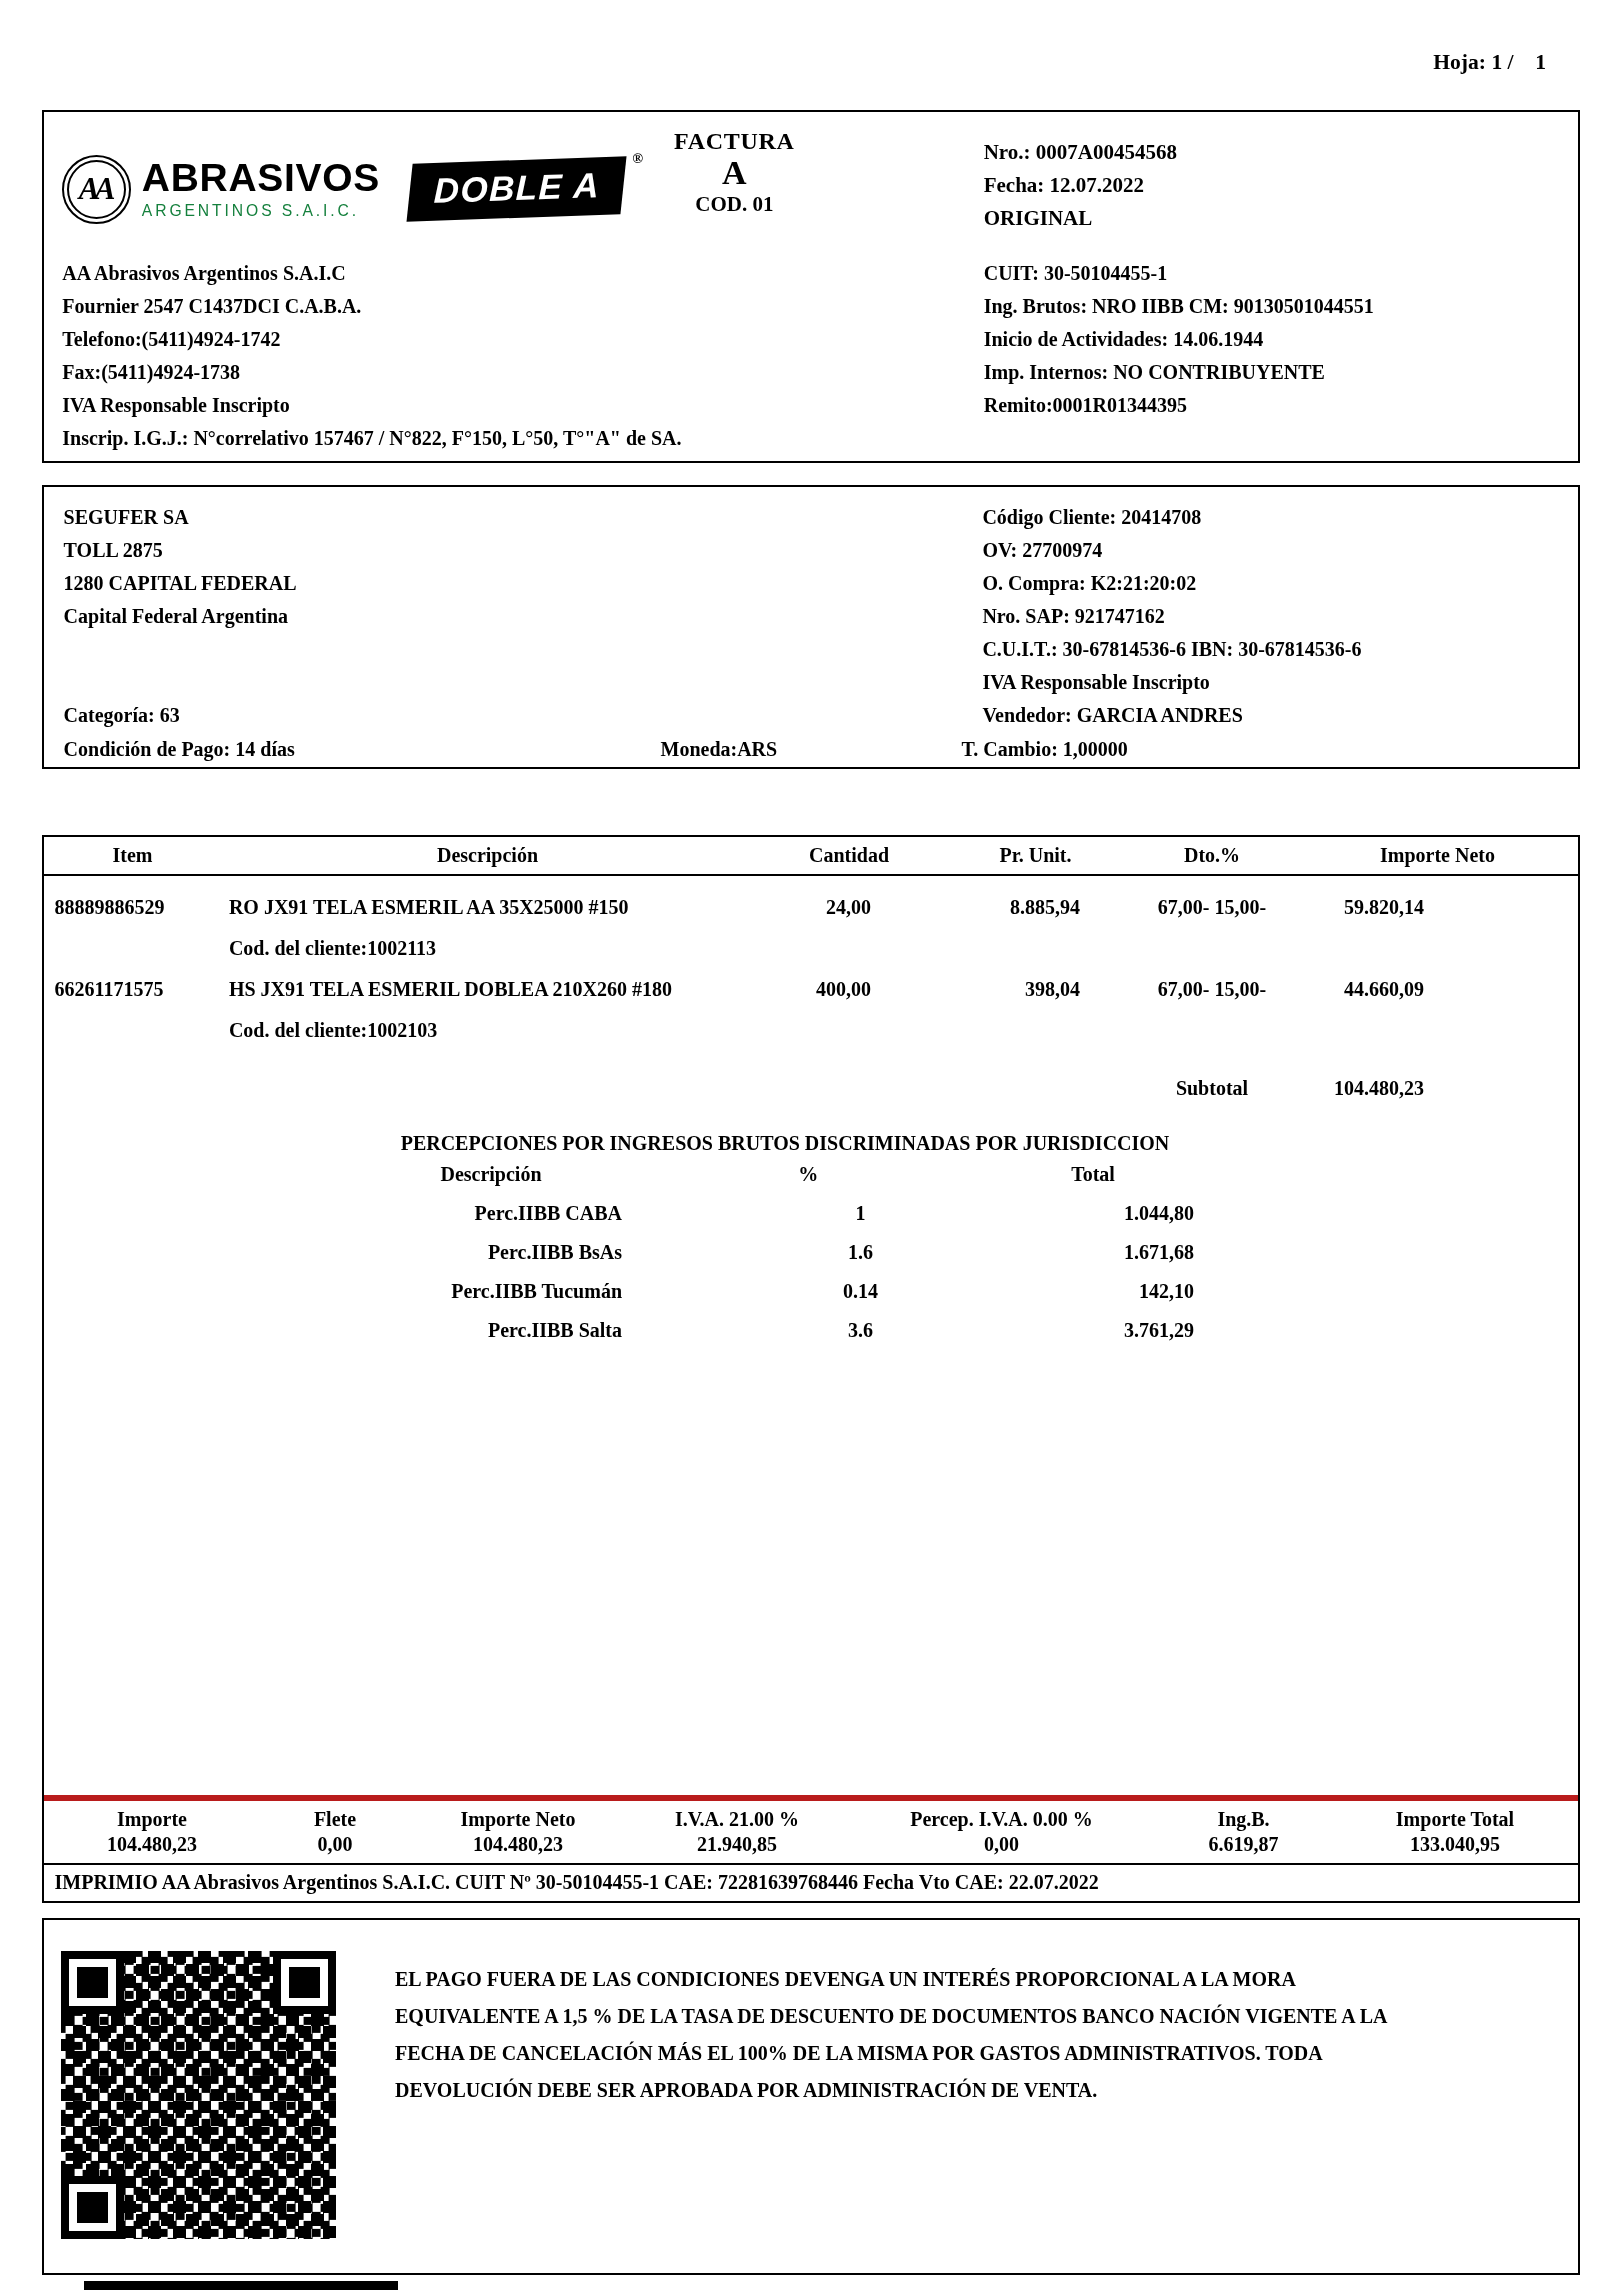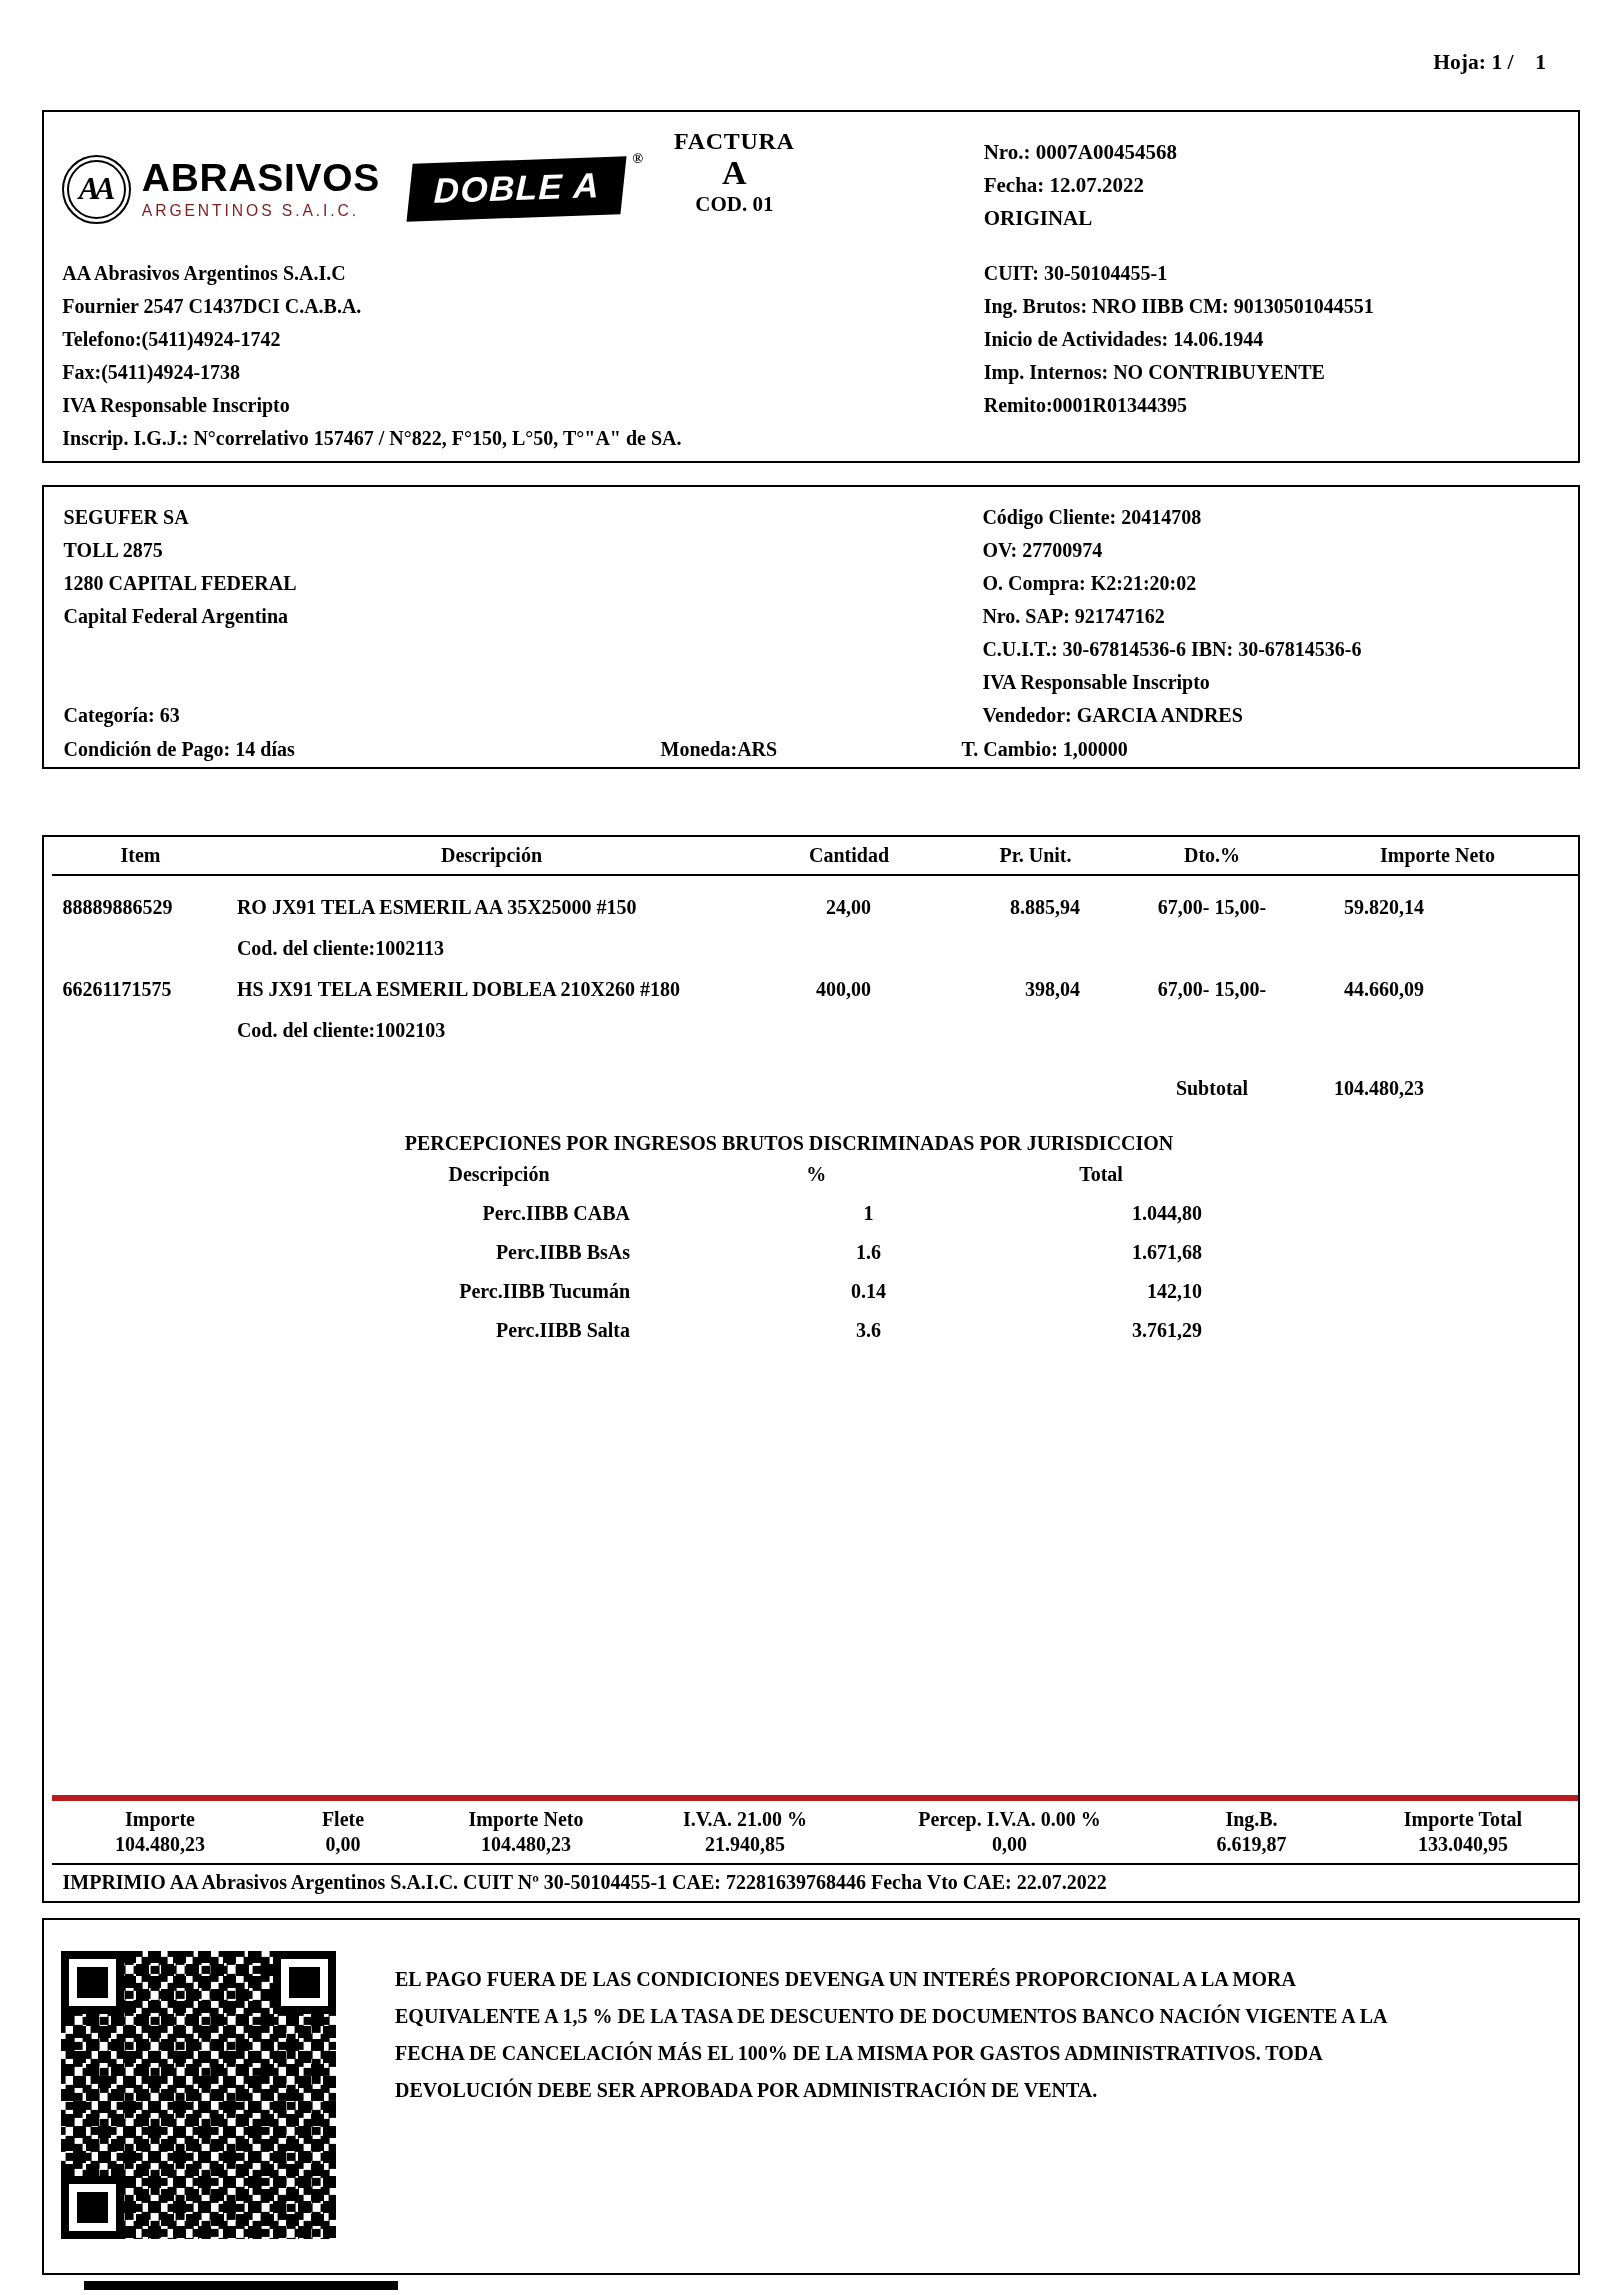--- a/index.html
+++ b/index.html
@@ -13,21 +13,21 @@
 
   
   .box-header { top:110px; height:353px; padding:13px 18.3px; }
   .header-grid { display:grid; grid-template-columns:1fr 576px; grid-template-rows:128px 1fr; height:100%; }
   .brand-row { display:flex; align-items:center; gap:19.6px; }
   .aa-logo { display:flex; align-items:center; gap:10.5px; }
   .aa-circle { width:69px; height:69px; border:7.2px double #000; border-radius:50%; display:flex; align-items:center; justify-content:center;
                font-style:italic; font-size:31px; letter-spacing:-4.6px; padding-right:3.9px; }
   .aa-text { font-family:"Liberation Sans", sans-serif; }
   .aa-name { font-size:39px; font-weight:700; letter-spacing:0.7px; line-height:1.05; }
-  .aa-sub  { font-size:15.7px; font-weight:400; letter-spacing:2.9px; color:#7f1d1d; margin-top:2.6px; }
+  .aa-sub  { font-size:15.7px; font-weight:400; letter-spacing:2.9px; color:#15803d; margin-top:2.6px; }
   .doblea { position:relative; background:#000; padding:7.9px 23.6px 10.5px; transform:skewX(-8deg) rotate(-2deg); margin-left:10.5px; }
   .doblea-text { display:inline-block; color:#fff; font-family:"Liberation Sans", sans-serif; font-weight:700; font-style:italic;
                  font-size:35px; letter-spacing:1.3px; transform:skewX(5deg); }
   .doblea-r { position:absolute; top:-6.5px; right:-17px; color:#000; font-size:14.4px; font-style:normal; transform:skewX(8deg); }
   .invoice-meta { padding-top:10.5px; line-height:33px; font-size:21px; }
   .company-left  { line-height:33px; padding-top:3.9px; }
   .company-right { line-height:33px; padding-top:3.9px; }
   .invoice-type { position:absolute; left:45%; top:15.7px; transform:translateX(-50%); text-align:center; }
   .it-label  { font-size:24px; letter-spacing:0.7px; }
   .it-letter { font-size:34px; line-height:1.05; }
@@ -38,21 +38,21 @@
   .client-cols { display:flex; flex:1; }
   .client-left { flex:1; display:flex; flex-direction:column; line-height:33px; }
   .client-categoria { margin-top:auto; }
   .client-right { width:576px; line-height:33px; }
   .client-bottom { display:flex; line-height:34px; }
   .client-condicion { flex:1; }
   .client-moneda { width:301px; }
   .client-tcambio { flex:1; }
 
   
-  .box-items { top:835px; height:1068px; display:flex; flex-direction:column;padding-left:8px; }
+  .box-items { top:835px; height:1068px; display:flex; flex-direction:column; }
   .igrid { display:grid; grid-template-columns:177px 1fr 190px 183px 170px 281px; }
   .items-head { padding:6.5px 0 7.9px; border-bottom:2px solid #000; }
   .items-head > div { text-align:center; }
   .items-body { flex:1; padding-top:10.5px; }
   .irow, .cod-row, .subtotal-row { line-height:41px; }
   .c-item { padding-left:10.5px; }
   .c-desc { padding-left:7.9px; }
   .c-cant { text-align:right; padding-right:73px; }
   .c-pr   { text-align:right; padding-right:47px; }
   .c-dto  { text-align:center; }

